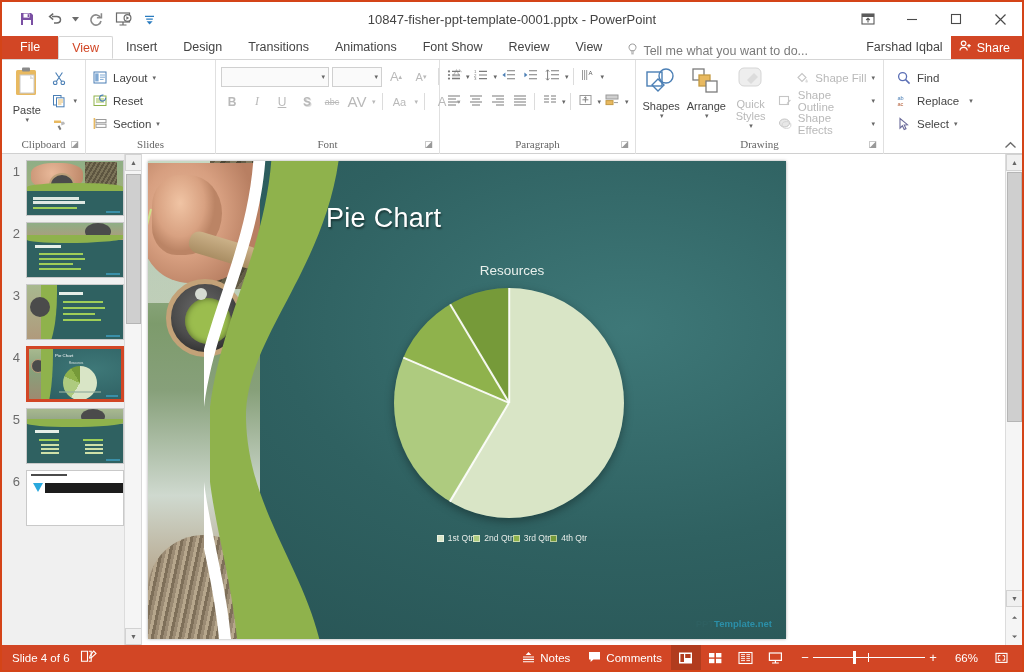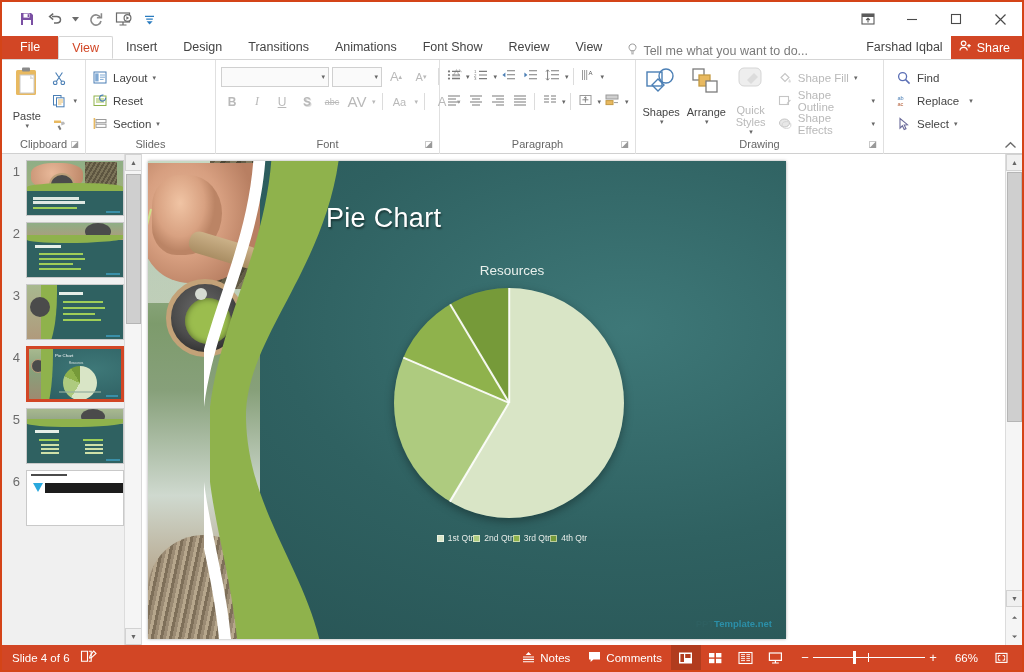--- a/index.html
+++ b/index.html
@@ -30,29 +30,29 @@
   .tab.active{ color:#d24625; background:#fff; border:1px solid #d5d5d5; border-bottom:1px solid #fff; border-radius:2px 2px 0 0; position:relative; z-index:3; }
   .tellme{ display:flex; align-items:center; gap:5px; margin-left:12px; color:#7a7a7a; font-size:12.5px; cursor:text;}
   .tb-right{ position:absolute; right:0; bottom:0; display:flex; align-items:center; height:23px; gap:0;}
   .username{ font-size:12.5px; color:#444; padding:0 8px 2px 0; cursor:pointer;}
   .share{ background:#d24625; color:#fff; font-size:12.5px; padding:4px 12px 4px 8px; display:flex; align-items:center; gap:5px; cursor:pointer; height:23px;}
 
   
   .ribbon{ height:95px; background:#fff; border-top:1px solid #d5d5d5; border-bottom:1px solid #d0d0d0; display:flex; position:relative; }
   .grp{ height:94px; display:flex; flex-direction:column; border-right:1px solid #e0e0e0; position:relative; padding:0 3px;}
   .grp-body{ flex:1; display:flex; align-items:flex-start; padding-top:3px; }
-  .grp-label{ height:17px; text-align:center; font-size:11px; color:#666; line-height:15px; position:relative; }
+  .grp-label{ height:17px; text-align:center; font-size:11px; color:#666; line-height:15px; position:relative;font-family:Liberation Serif, serif; }
   .grp-label .dlg{ position:absolute; right:3px; bottom:2px; font-size:9px; color:#999; cursor:pointer;}
   .bigbtn{ width:54px; display:flex; flex-direction:column; align-items:center; justify-content:flex-start; font-size:11px; color:#444; cursor:pointer; padding-top:3px;}
-  .bigbtn .lbl{ text-align:center; line-height:12px; margin-top:8px;}
+  .bigbtn .lbl{ text-align:center; line-height:12px; margin-top:2px;}
   .smallcol{ display:flex; flex-direction:column; justify-content:flex-start; padding-top:3px;}
   .smallbtn{ display:flex; align-items:center; gap:4px; font-size:11.5px; color:#444; padding:2px 5px 2px 2px; cursor:pointer; height:23px;}
   .icobox{ width:18px; height:18px; display:flex; align-items:center; justify-content:center; flex:0 0 18px;}
   .caret{ font-size:7px; color:#666; margin-left:1px;}
-  .dis{ color:#b9b9b9 !important; }
+  .dis{ color:#b9b9b9 !important;justify-content:flex-end; }
   .fontrow{ display:flex; align-items:center; gap:3px; padding:3px 0 0 2px; }
   .fontbox{ height:20px; border:1px solid #d0d0d0; background:#fafafa; display:flex; align-items:center; justify-content:flex-end; padding:0 3px; color:#bbb; font-size:11px;}
   .ficon{ width:22px; height:21px; display:flex; align-items:center; justify-content:center; font-size:12px; color:#555; cursor:pointer;}
   .pgrow{ display:flex; align-items:center; gap:1px; padding-top:3px;}
   .pbtn{ width:21px; height:21px; display:flex; align-items:center; justify-content:center; cursor:pointer;}
   .sep{ width:1px; height:17px; background:#dcdcdc; margin:0 3px;}
   .collapse{ position:absolute; right:5px; bottom:1px; font-size:11px; color:#777; cursor:pointer;}
 
   
   .workarea{ position:absolute; top:152px; left:0; right:0; bottom:25px; display:flex; background:#fff; }
@@ -162,20 +162,21 @@
           </svg>
       </div>
       <div class="qat-caret" style="width:20px">
           <svg width="11" height="11" viewBox="0 0 11 11">
             <path d="M1 2.4h9M2.2 5.2h6.6" stroke="#2b7cbf" stroke-width="1.2"></path>
             <path d="M2.6 7.2h6L5.6 10.4z" fill="#2b7cbf"></path>
           </svg>
         </div>
     </div>
 
+    <div class="title-text">10847-fisher-ppt-template-0001.pptx - PowerPoint</div>
 
     <div class="winbtns">
       <div class="winbtn">
         <svg width="14" height="14" viewBox="0 0 14 14">
             <rect x="1" y="2" width="12" height="10" fill="none" stroke="#5a5a5a" stroke-width="1.1"></rect>
             <rect x="1" y="2" width="12" height="3" fill="#5a5a5a"></rect>
             <path d="M7 10.5V6.5M5.2 8 7 6.2 8.8 8" stroke="#5a5a5a" stroke-width="1.1" fill="none"></path>
           </svg>
       </div>
       <div class="winbtn">

